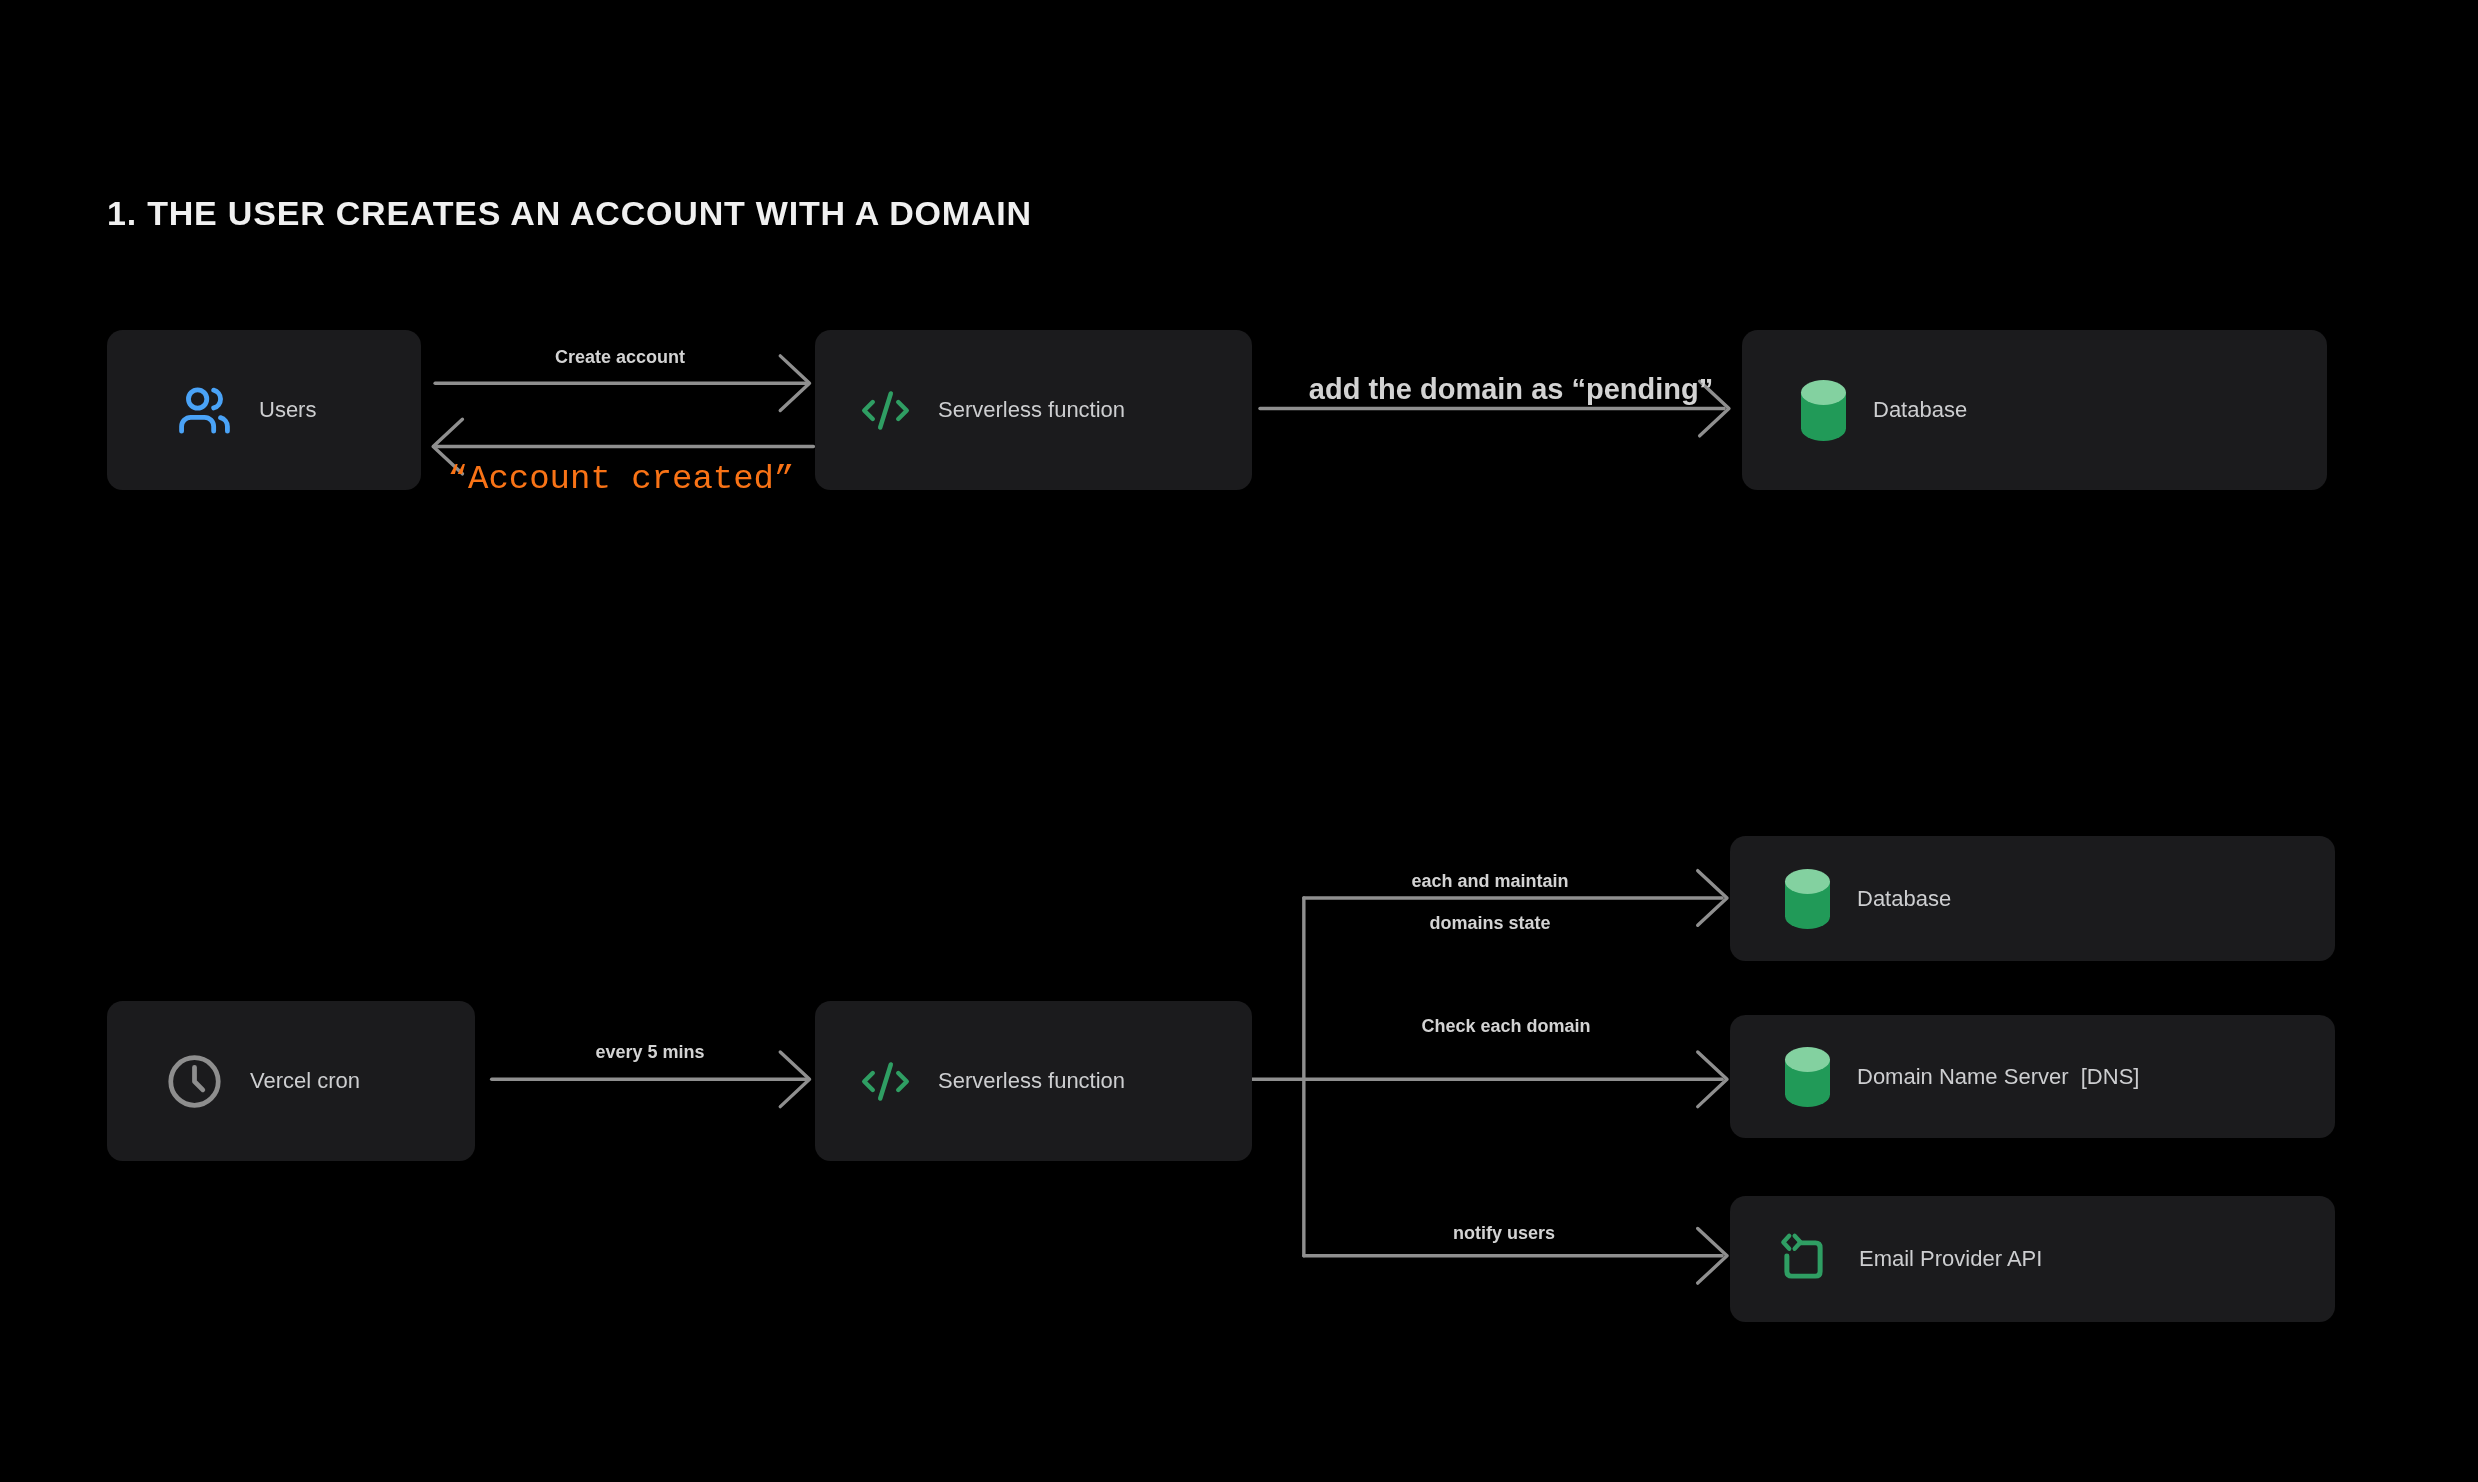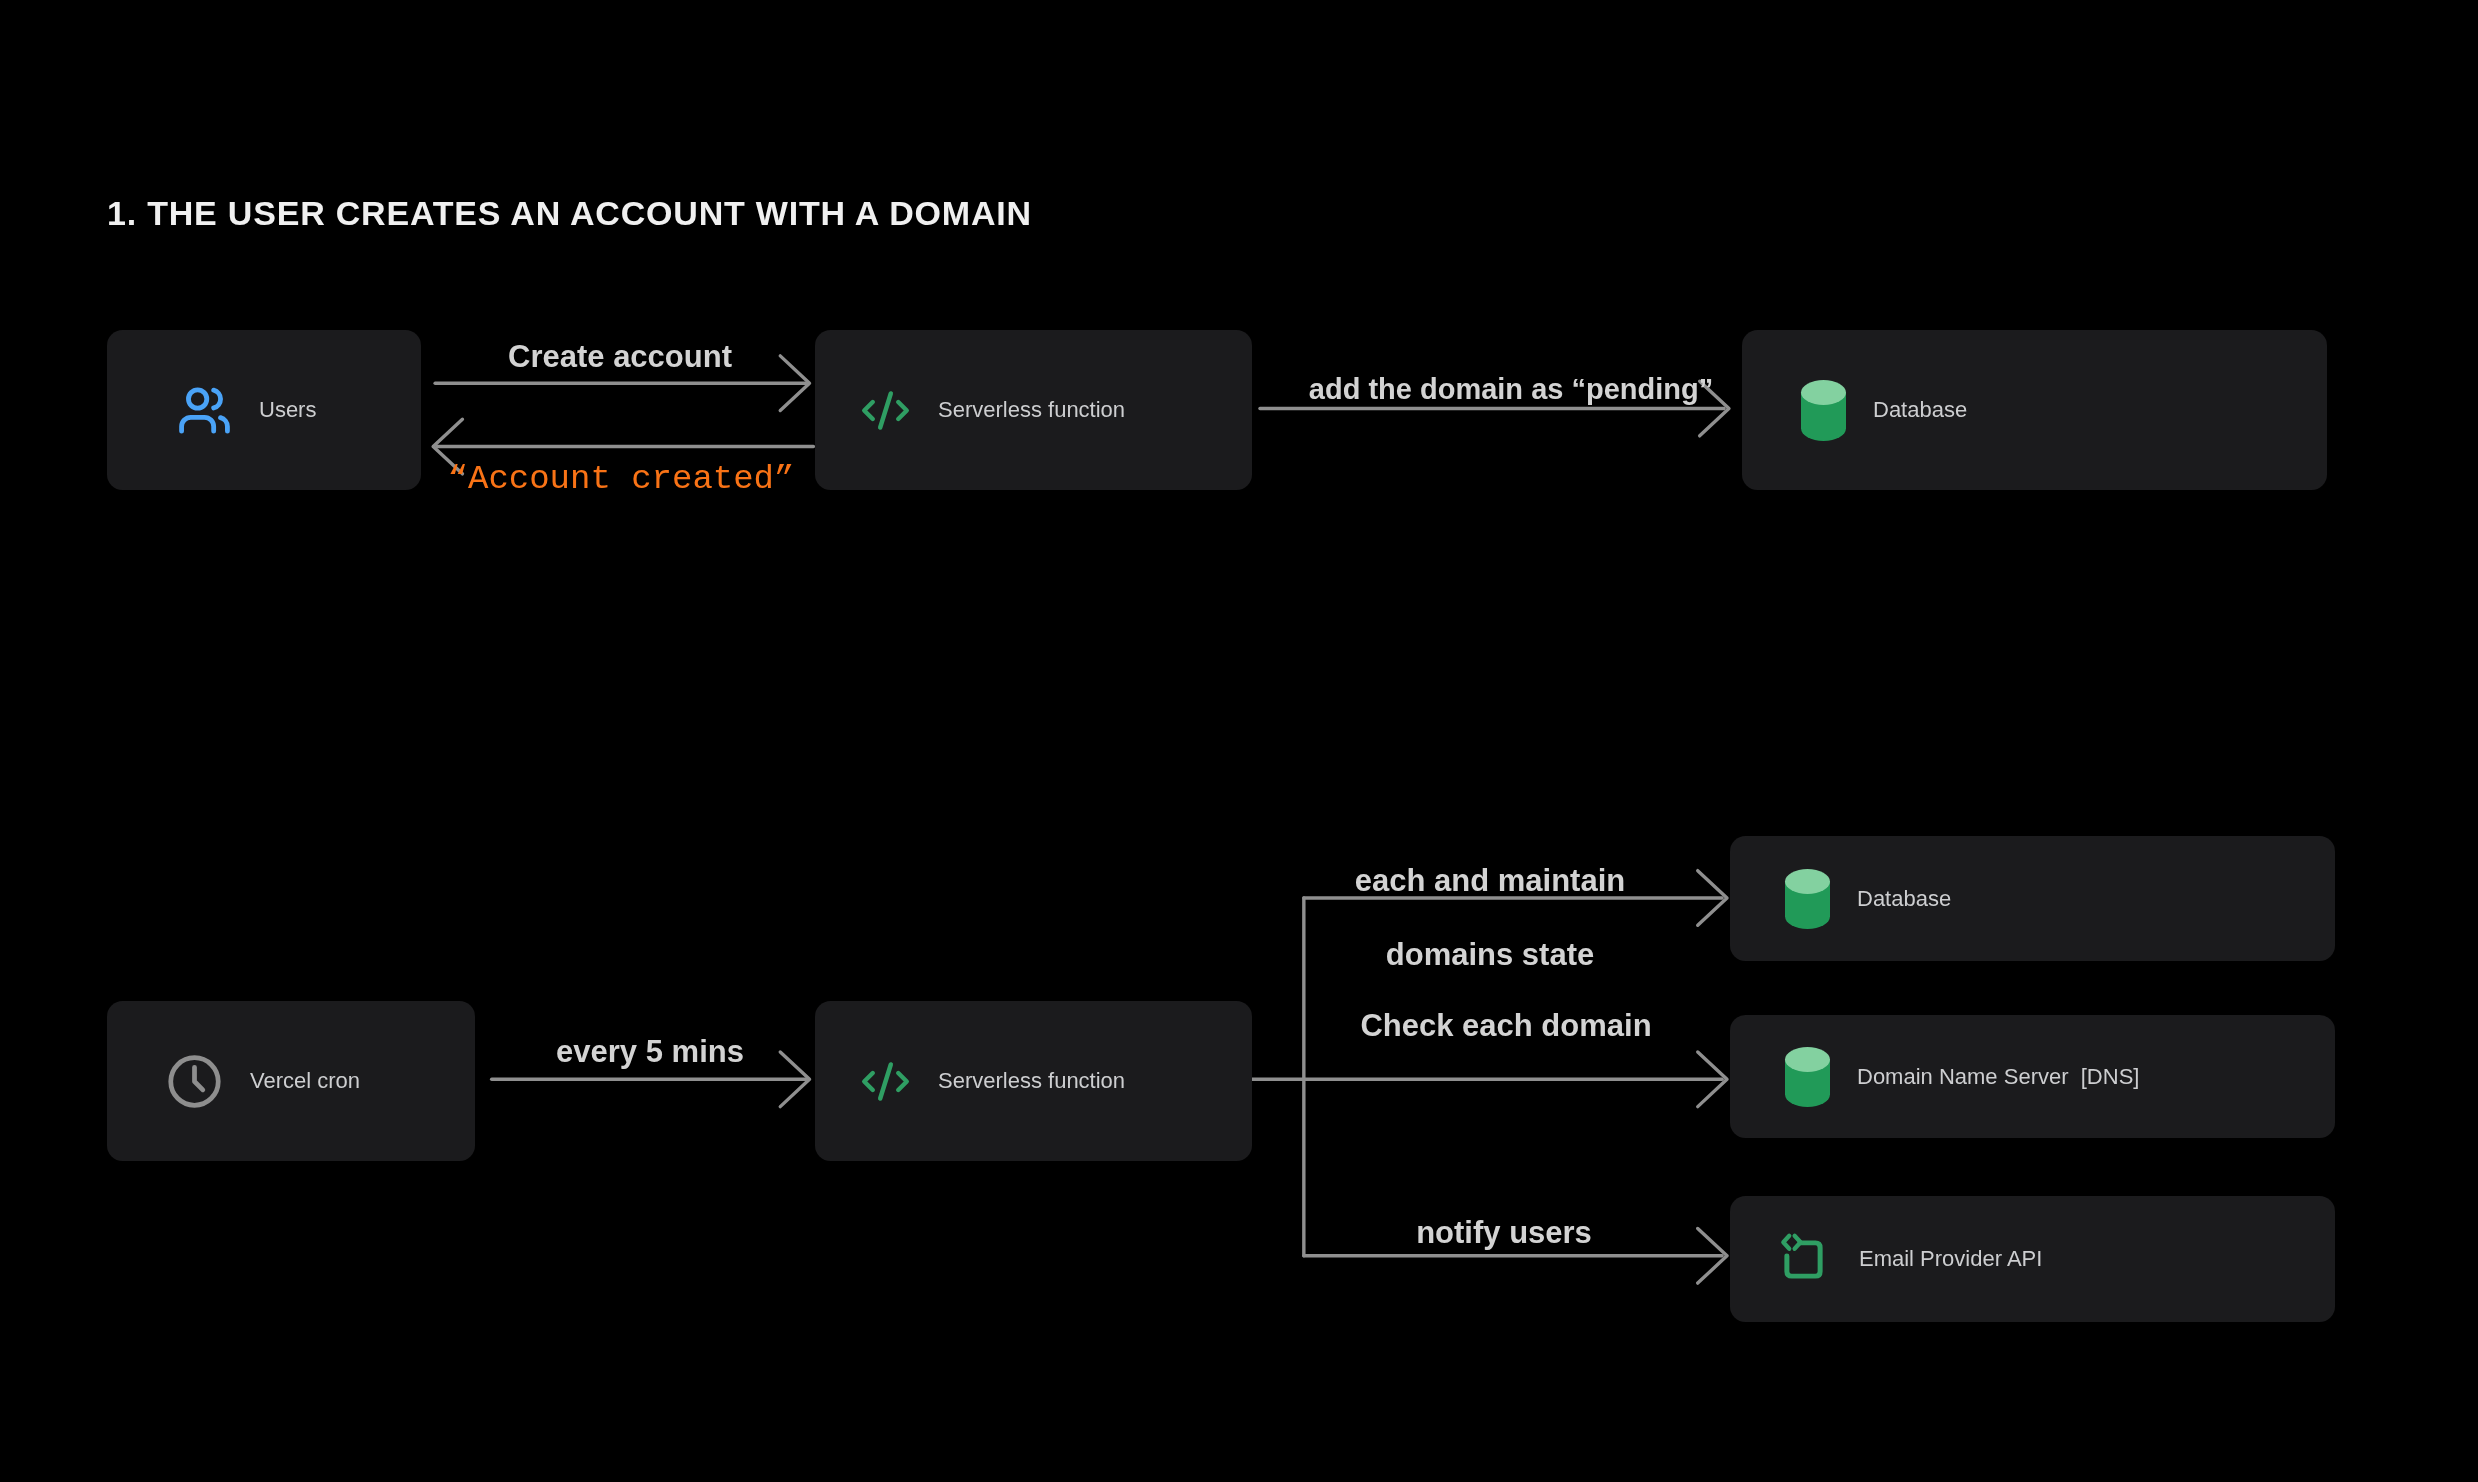--- a/index.html
+++ b/index.html
@@ -14,21 +14,21 @@
     letter-spacing:0.8px; white-space:nowrap;
   }
   .node {
     position:absolute; background:#1b1b1d; border-radius:15.6px;
     display:flex; align-items:center; color:#cdced0;
   }
   .node-label { font-size:22px; font-weight:400; white-space:pre; }
   .icon { display:flex; align-items:center; justify-content:center; margin-right:27px; flex:0 0 auto; }
   .arrow-label {
     position:absolute; transform:translate(-50%,-50%);
-    color:#d3d3d3; font-size:31px; font-weight:600; white-space:nowrap;
+    color:#d3d3d3; font-size:18px; font-weight:600; white-space:nowrap;
   }
   .arrow-label.big { font-size:29px;margin-left:36px; }
   .arrow-label.mono {
     font-family:"Liberation Mono","DejaVu Sans Mono",monospace;
     font-weight:400; font-size:34px; color:#f97316;
   }
   .connector-layer { position:absolute; left:0; top:0; }
   .db-cyl { position:relative; width:45px; height:60px; }
   .db-cyl .body { position:absolute; left:0; top:12.7px; width:45px; height:48px;
      background:#219a58; border-radius:0 0 22.4px 22.4px / 0 0 12.7px 12.7px; }
@@ -164,18 +164,18 @@
         <path d="M21 10 H34 Q38 10 38 14 V34 Q38 38 34 38 H14 Q10 38 10 34 V21"></path>
         <path d="M12 4 L7 9.5 L12 15" stroke-width="3.6"></path>
         <path d="M16.5 4 L21.5 9.5 L16.5 15" stroke-width="3.6"></path>
       </svg>
     </span>
     <span class="node-label">Email Provider API</span>
   </div>
 
   <div class="arrow-label" style="left:650px; top:1052px;">every 5 mins</div>
   <div class="arrow-label" style="left:1490px; top:881px;">each and maintain</div>
-  <div class="arrow-label" style="left:1490px; top:923px;margin-top:32px;">domains state</div>
+  <div class="arrow-label" style="left:1490px; top:923px;">domains state</div>
   <div class="arrow-label" style="left:1506px; top:1026px;text-align:right;">Check each domain</div>
   <div class="arrow-label" style="left:1504px; top:1233px;">notify users</div>
 
 </div>
 
 
 </body></html>

